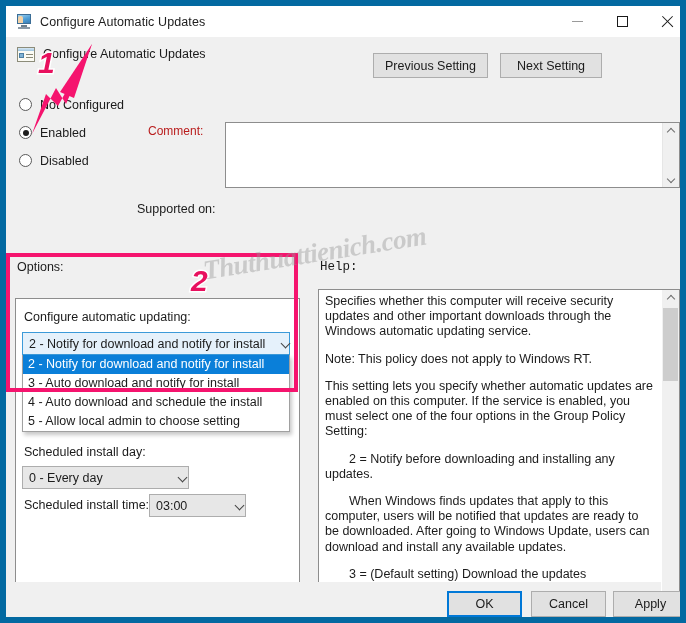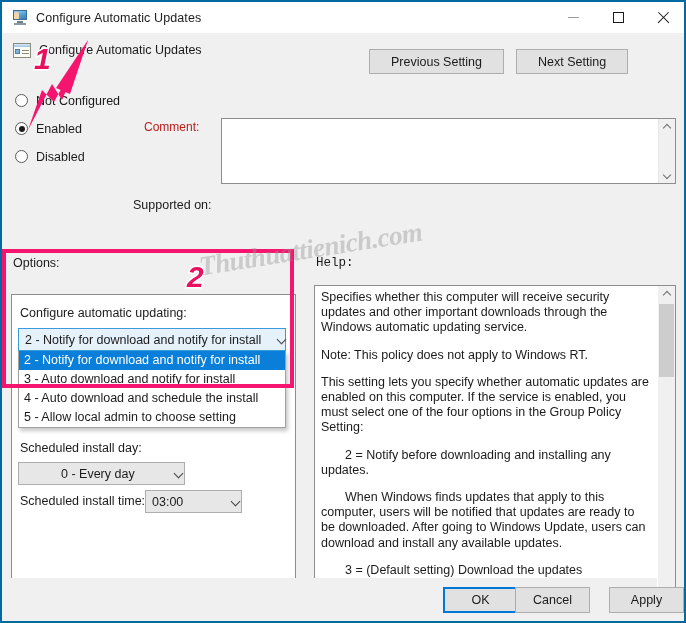--- a/index.html
+++ b/index.html
@@ -8,21 +8,21 @@
     width: 686px; height: 623px;
     overflow: hidden;
     font-family: "Liberation Sans", sans-serif;
     background: #ffffff;
   }
 
   #window {
     position: relative;
     width: 686px; height: 623px;
     background: #f0f0f0;
-    border: 2px solid #0369a1;
+    border: 6px solid #0369a1;
     overflow: hidden;
   }
 
   
   #titlebar {
     position: absolute; left: 0; top: 0;
     width: 684px; height: 31px;
     background: #ffffff;
     display: flex; align-items: center;
   }
@@ -114,21 +114,21 @@
   #policy-title {
     font-size: 12.5px; color: #1b1b1b; line-height: 17px;
   }
 
   
   #nav-buttons {
     position: absolute; left: 366px; top: 16px;
     display: flex; gap: 12px;
   }
   .navbtn {
-    height: 25px; min-width: 102px; padding: 0 21px;
+    height: 25px; min-width: 102px; padding: 0 11px;
     background: #e1e1e1; border: 1px solid #adadad;
     font-family: "Liberation Sans", sans-serif;
     font-size: 12.5px; color: #1b1b1b;
     display: flex; align-items: center; justify-content: center;
     cursor: default;
   }
 
   
   #state-group {
     position: absolute; left: 12px; top: 56px;
@@ -268,21 +268,21 @@
 
   
   #sid-label {
     position: absolute; left: 8px; top: 146px;
     font-size: 12.5px; color: #1b1b1b;
   }
   #sid-combo {
     position: absolute; left: 6px; top: 167px;
     width: 167px; height: 23px;
     background: #e7e7e7; border: 1px solid #adadad;
-    display: flex; align-items: center; padding-left: 36px;
+    display: flex; align-items: center;
   }
   #sid-combo-text { font-size: 12.5px; color: #1b1b1b; margin-left: 6px; }
   #sid-arrow { position: absolute; right: 9px; top: 7px; }
 
   
   #sit-label {
     position: absolute; left: 8px; top: 199px;
     font-size: 12.5px; color: #1b1b1b;
   }
   #sit-combo {
@@ -334,21 +334,21 @@
   .footbtn {
     position: absolute; top: 9px;
     height: 26px; width: 75px;
     background: #e1e1e1; border: 1px solid #adadad;
     font-family: "Liberation Sans", sans-serif;
     font-size: 12.5px; color: #1b1b1b;
     display: flex; align-items: center; justify-content: center;
     cursor: default;
   }
   #btn-ok     { left: 440px; border: 2px solid #0078d7; background: #e1e1e1; }
-  #btn-cancel { left: 512px; }
+  #btn-cancel { left: 524px; }
   #btn-apply  { left: 606px; }
 
   
   #anno-box {
     position: absolute; left: 0px; top: 247px;
     width: 292px; height: 139px;
     border: 4px solid #f5146e;
     pointer-events: none;
   }
   .marker {

